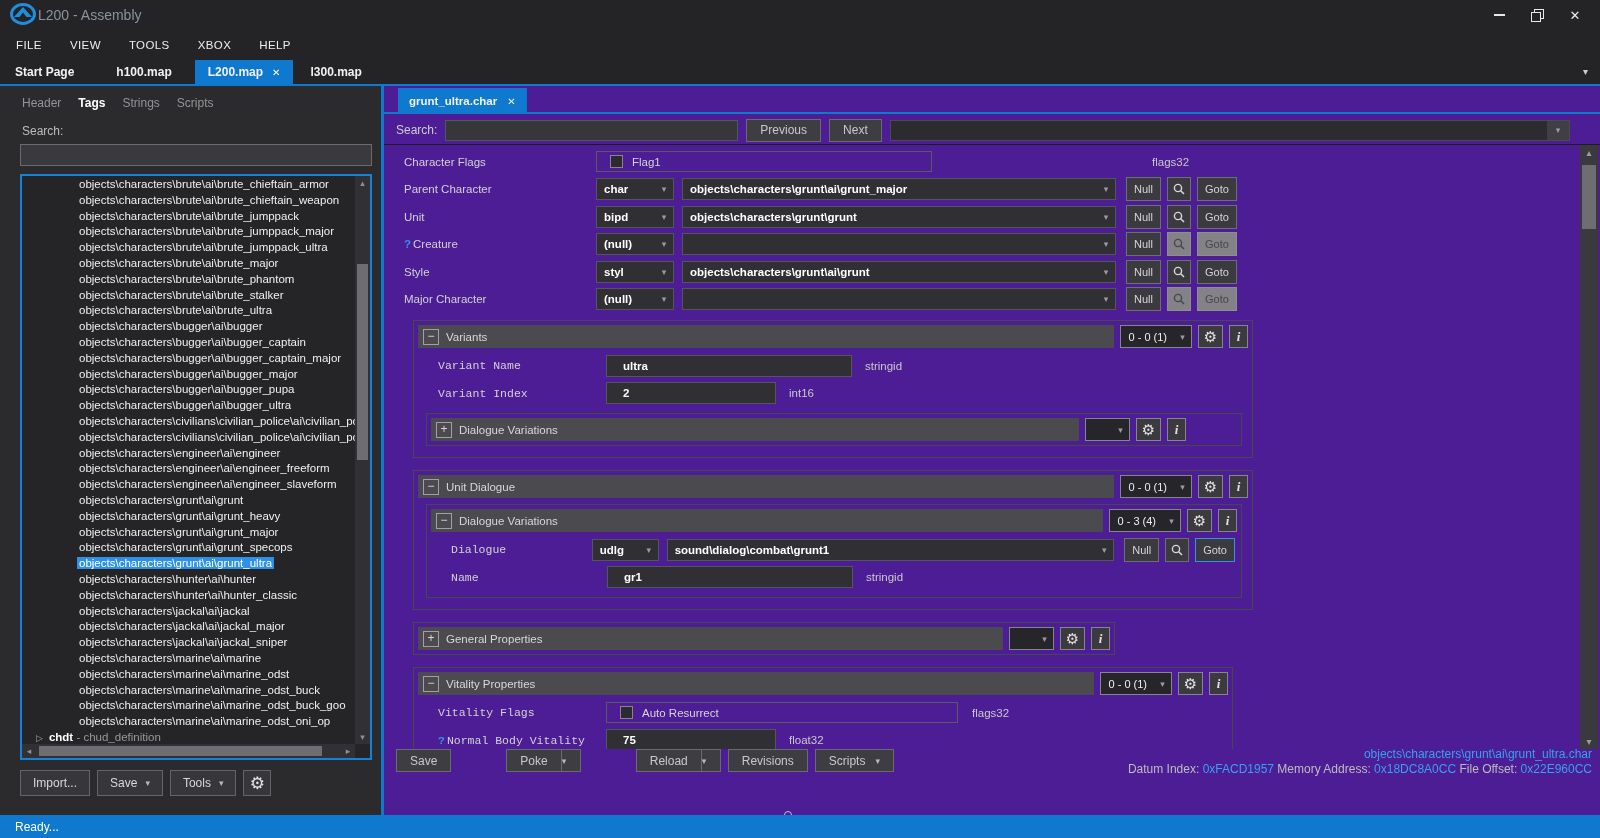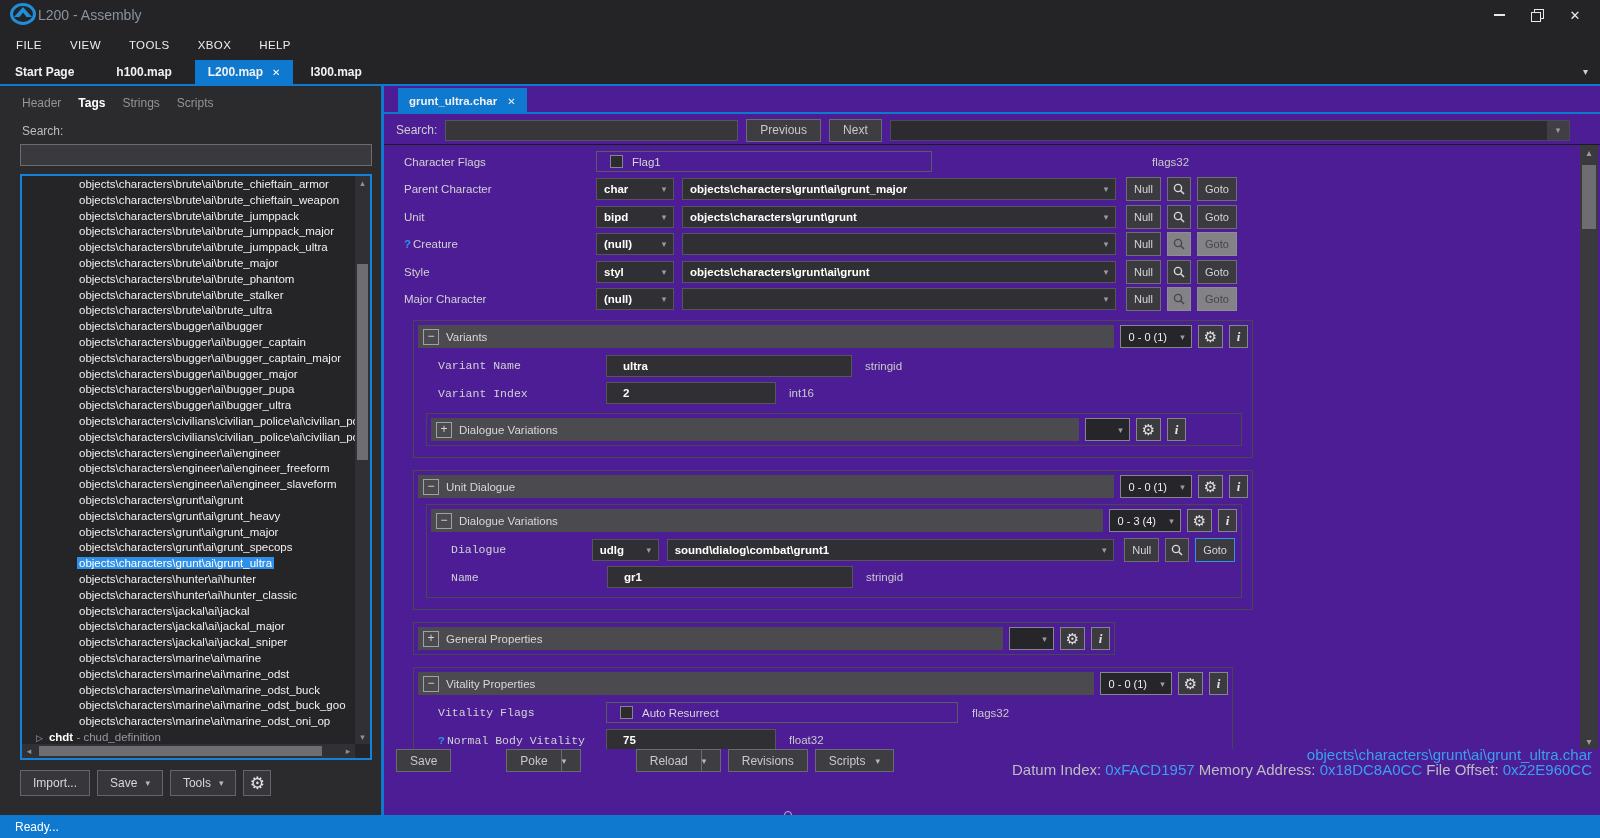--- a/index.html
+++ b/index.html
@@ -121,21 +121,21 @@
   
   .ed-vscroll { position:absolute; right:2px; top:59px; width:18px; height:604px; background:#3a3a3e; }
   .ed-vscroll .arr { position:absolute; left:0; width:18px; height:15px; color:#9b9b9f; font-size:10px; text-align:center; line-height:15px; }
   .ed-vscroll .thumb { position:absolute; left:2px; width:14px; top:20px; height:64px; background:#6d6d72; }
 
   
   .ed-footer { position:absolute; left:0; top:663px; width:100%; height:30px; display:flex; align-items:flex-start; padding-left:12px; gap:7px; }
   .split { display:inline-flex;padding-left:48px; }
   .split .main { border-right:none; }
   .split .dd-part { width:20px; padding:0; border-left:1px solid #6a6a72; font-size:9px; color:#b9b9bd; }
-  .ftr-info { position:absolute; right:8px; top:-2px; text-align:right; font-size:15px; line-height:15px; }
+  .ftr-info { position:absolute; right:8px; top:-2px; text-align:right; font-size:12px; line-height:15px; }
   .link { color:#3aa0f0; }
   .dim { color:#bdbdbf; }
   .ed-tabs { position:absolute; left:12px; top:740px; display:flex; }
   .ed-tab { padding:4px 12px; font-size:12px; }
   .ed-tab.active { color:#3aa0f0; }
   .ed-tab.plugin { background:#2d2d30; color:#ffffff; font-weight:bold; }
 </style>
 </head>
 <body>
 

